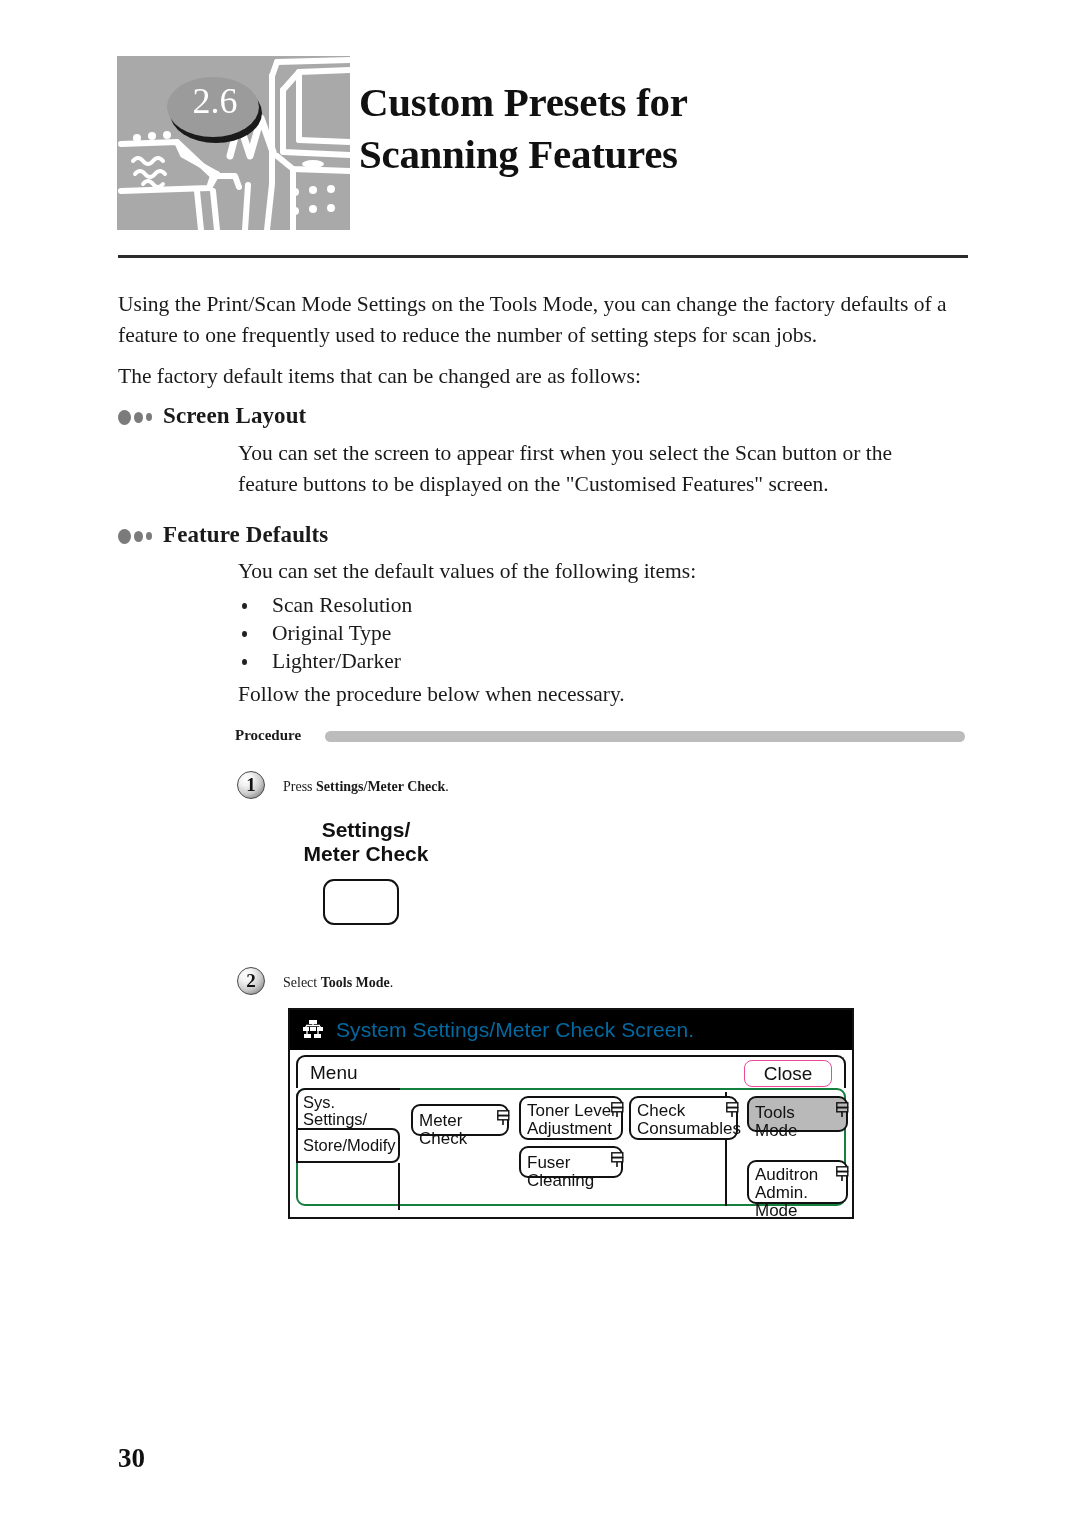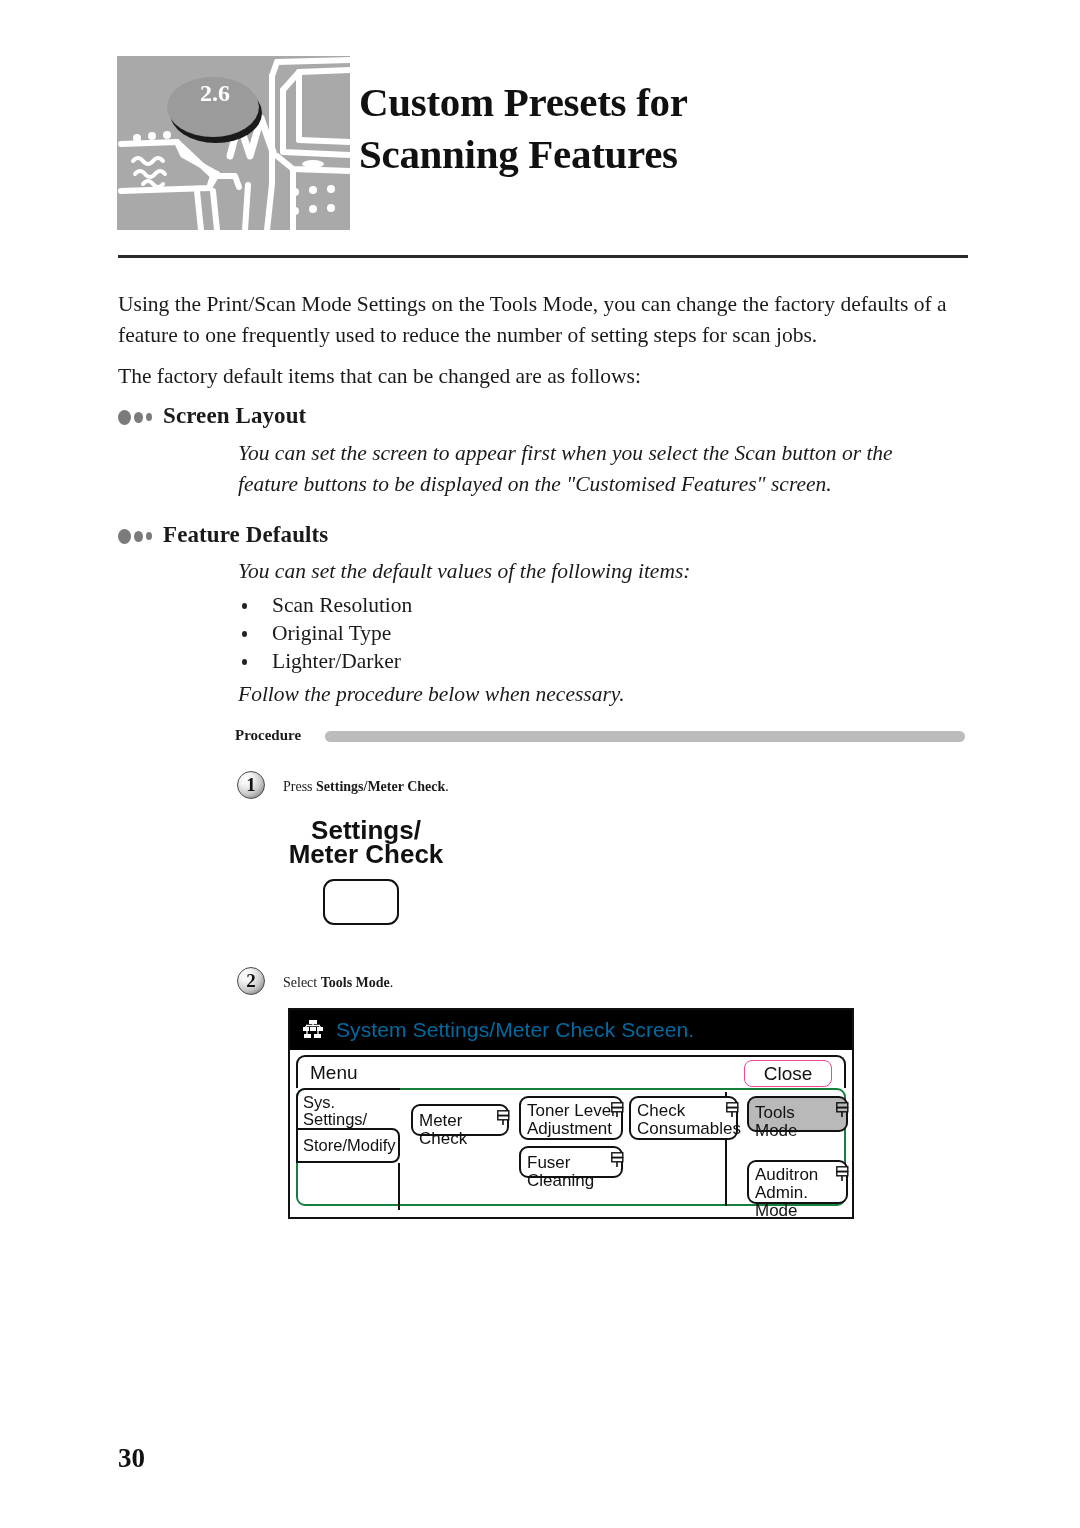--- a/index.html
+++ b/index.html
@@ -34,22 +34,22 @@
     overflow: hidden;
   }
   .chapter-art svg { display: block; }
   .chapter-badge-text {
     position: absolute;
     left: 55px;
     top: 24px;
     width: 86px;
     text-align: center;
     font-family: "Liberation Serif", serif;
-    font-size: 24px;
-    font-weight: bold;
+    font-size: 36px;
+    font-weight: normal;
     color: #ffffff;
     letter-spacing: 0px;
     z-index: 3;
   }
   .chapter-title {
     position: absolute;
     left: 242px;
     top: 20px;
     width: 600px;
     font-family: "Liberation Serif", serif;
@@ -107,21 +107,21 @@
     letter-spacing: 0.1px;
   }
 
   .section-body {
     position: absolute;
     left: 238px;
     width: 715px;
     font-size: 21.5px;
     line-height: 31px;
   }
-  .section-body p { margin: 0 0 4px 0; font-style: italic; }
+  .section-body p { margin: 0 0 4px 0; }
 
   ul.dot-list {
     list-style: none;
     margin: 2px 0 4px 0;
     padding: 0;
   }
   ul.dot-list li {
     position: relative;
     padding-left: 34px;
     line-height: 28px;
@@ -193,21 +193,21 @@
 
   
   .panel-key {
     position: absolute;
     left: 287px;
     top: 818px;
   }
   .panel-key-label {
     font-family: "Liberation Sans", sans-serif;
     font-weight: bold;
-    font-size: 26px;
+    font-size: 21px;
     line-height: 24px;
     color: #111;
     text-align: center;
     width: 158px;
   }
   .panel-key-button {
     width: 76px;
     height: 46px;
     margin: 13px 0 0 36px;
     border: 2.5px solid #111;

